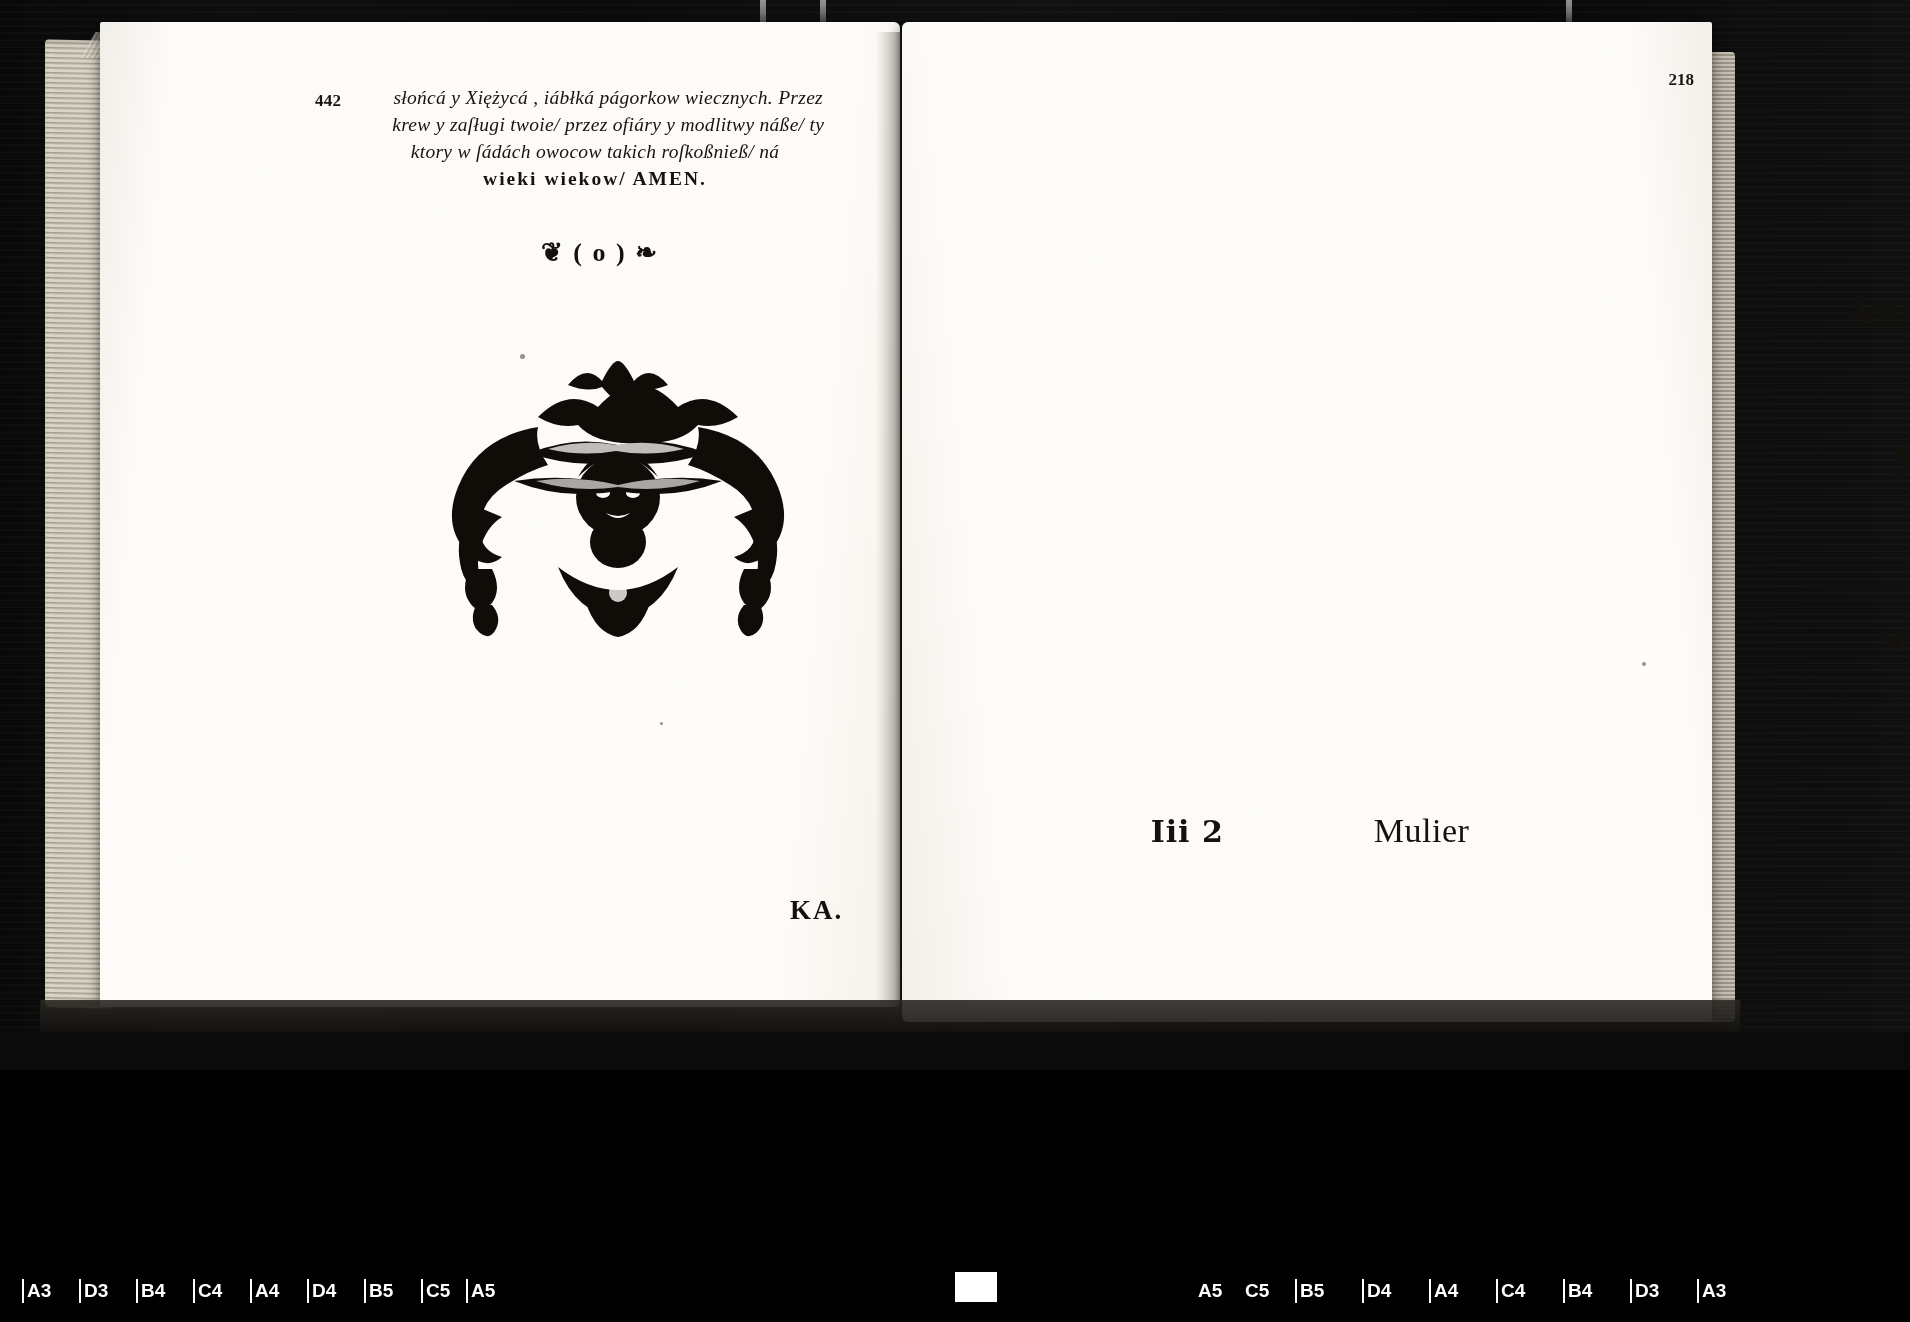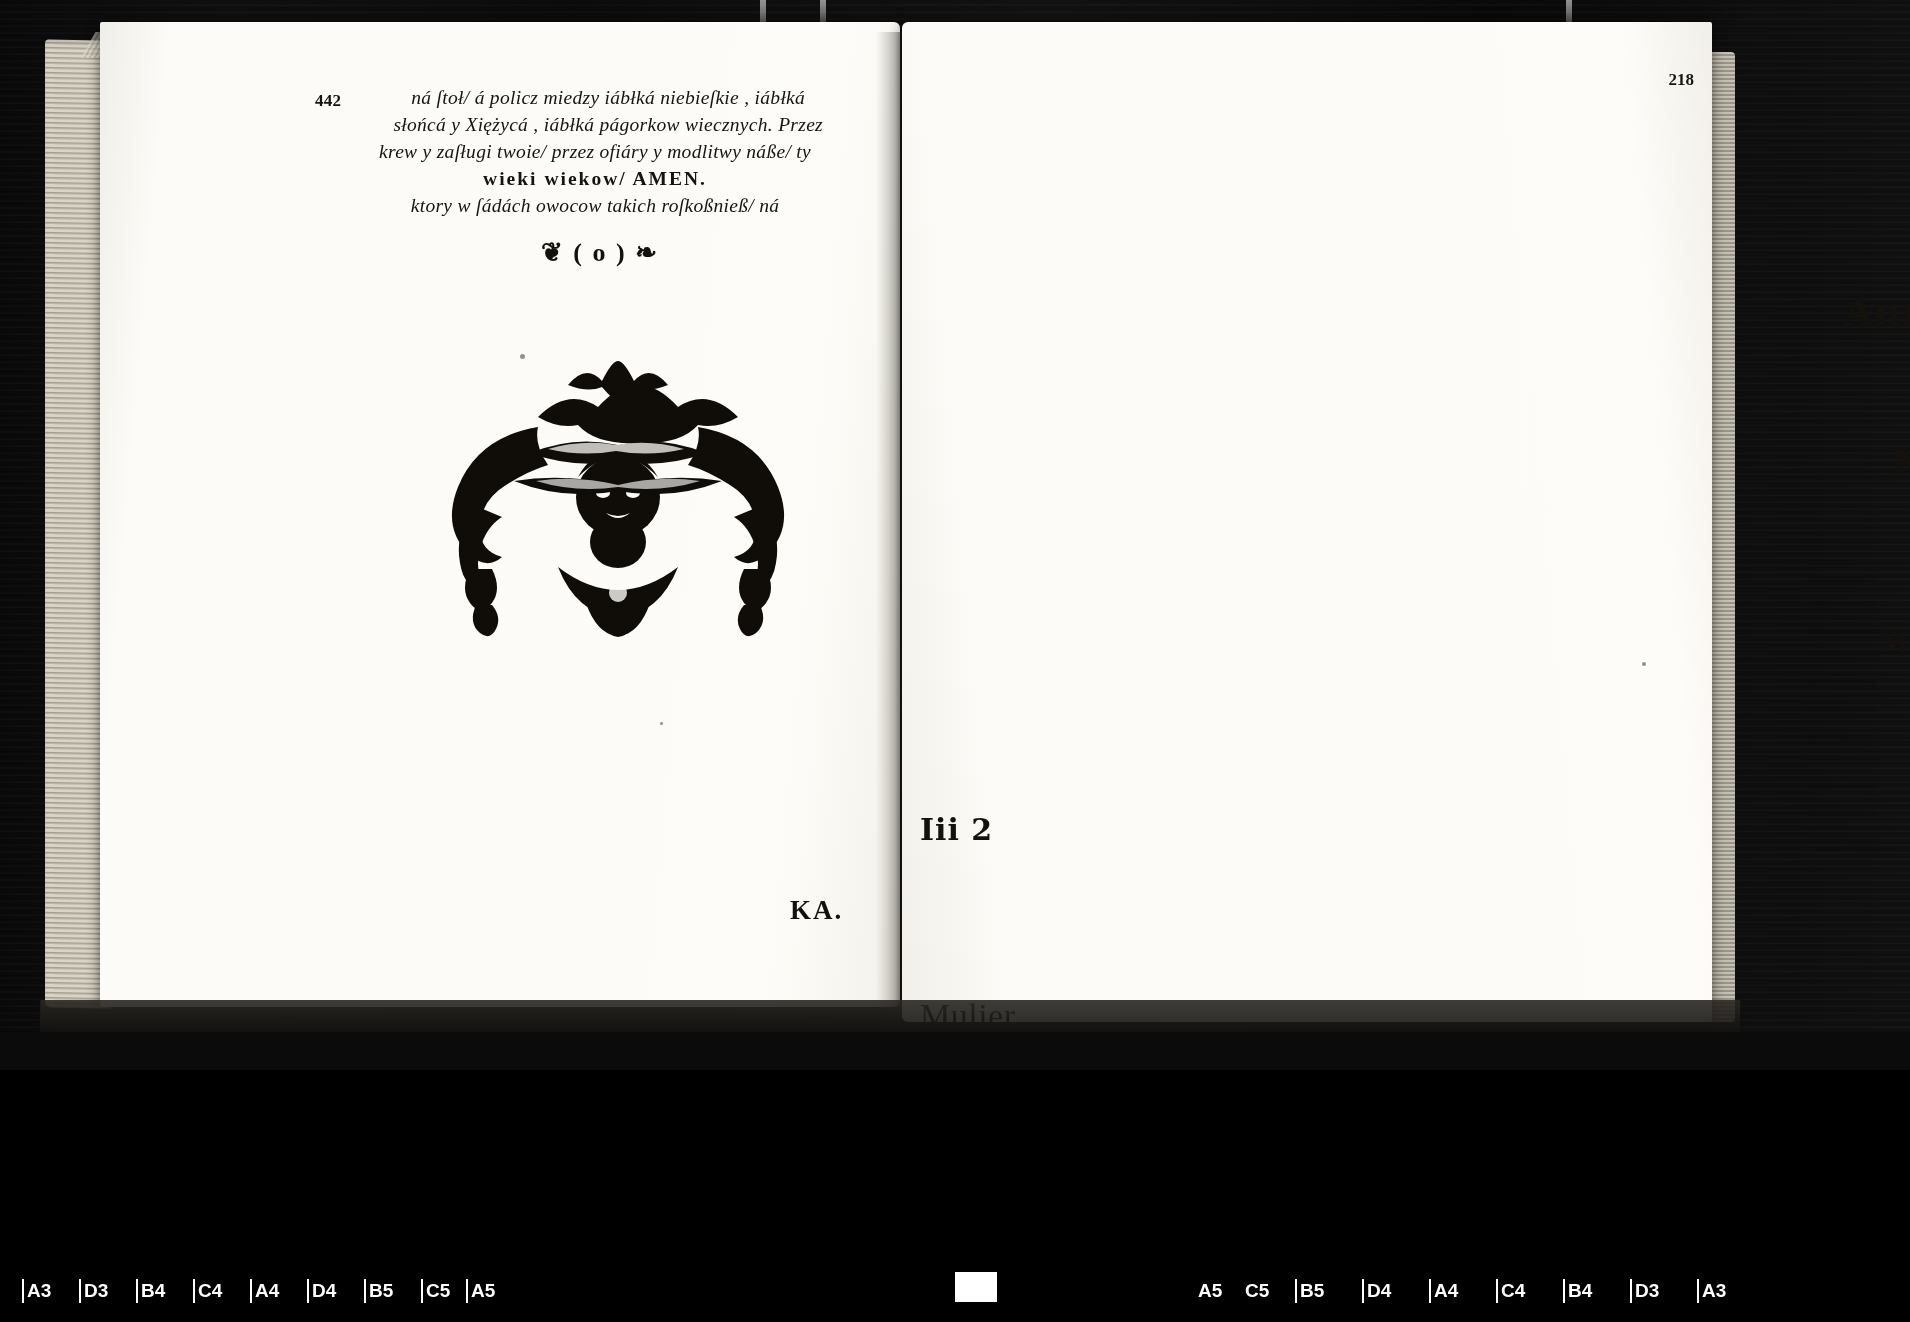--- a/index.html
+++ b/index.html
@@ -92,21 +92,21 @@
     font-family:"Liberation Serif",serif;}
   .t-xpr{font-size:28px;margin-top:14px;font-family:"Liberation Serif",serif;}
   .t-niesw{font-size:36px;line-height:44px;margin-top:14px;}
   .t-dlowcu{font-size:30px;line-height:36px;margin-top:2px;}
   .t-kasztel{font-size:25px;font-style:italic;line-height:33px;margin-top:16px;
     font-family:"Liberation Serif",serif;}
   .t-miane{font-size:26px;line-height:34px;margin-top:22px;}
   .t-iesv{font-size:24px;line-height:32px;margin-top:0;}
 
   .rp-bottom{position:absolute;left:880px;top:790px;width:780px;display:flex;
-    justify-content:center;gap:150px;align-items:baseline;color:#15120d;flex-direction:column;}
+    justify-content:center;gap:150px;align-items:baseline;color:#15120d;}
   .sig{font-size:30px;font-weight:700;font-family:"DejaVu Serif",serif;letter-spacing:1px;}
   .catch2{font-size:34px;font-family:"Liberation Serif",serif;letter-spacing:.5px;}
 
   
   .ghost{position:absolute;left:900px;top:500px;width:560px;height:330px;opacity:.055;
     background:repeating-linear-gradient(0deg,#000 0 3px,transparent 3px 22px);
     filter:blur(.5px);}
   .ghost2{position:absolute;left:905px;top:540px;width:70px;height:280px;opacity:.07;
     background:repeating-linear-gradient(0deg,#000 0 6px,transparent 6px 26px);}
 
@@ -124,25 +124,24 @@
   <div class="book">
 
     <div class="edge-stack"></div>
     <div class="edge-stack-top"></div>
     <div class="edge-right"></div>
 
     <div class="page page-left">
 
       <div class="lp-text">
         <div class="folio">442</div>
-        <div class="lp-line">ná ſtoł/  á policz miedzy iábłká  niebieſkie , iábłká</div>
         <div class="lp-line">słońcá y Xiężycá ,  iábłká págorkow wiecznych.  Przez</div>
         <div class="lp-line">krew y zaſługi twoie/  przez ofiáry y modlitwy náße/ ty</div>
+        <div class="lp-line">ktory w ſádách owocow takich roſkoßnieß/ ná</div>
         <div class="lp-line lp-amen">wieki wiekow/  AMEN.</div>
-        <div class="lp-line">ktory w ſádách owocow takich roſkoßnieß/ ná</div>
       </div>
 
       <div class="ornament-small">❦ ( o ) ❧</div>
 
       <div class="woodcut">
         <svg width="400" height="290" viewBox="0 0 400 290" aria-hidden="true">
           <g fill="#100d09">
 
             <ellipse cx="200" cy="140" rx="42" ry="40"></ellipse>
             <ellipse cx="200" cy="185" rx="28" ry="26"></ellipse>

